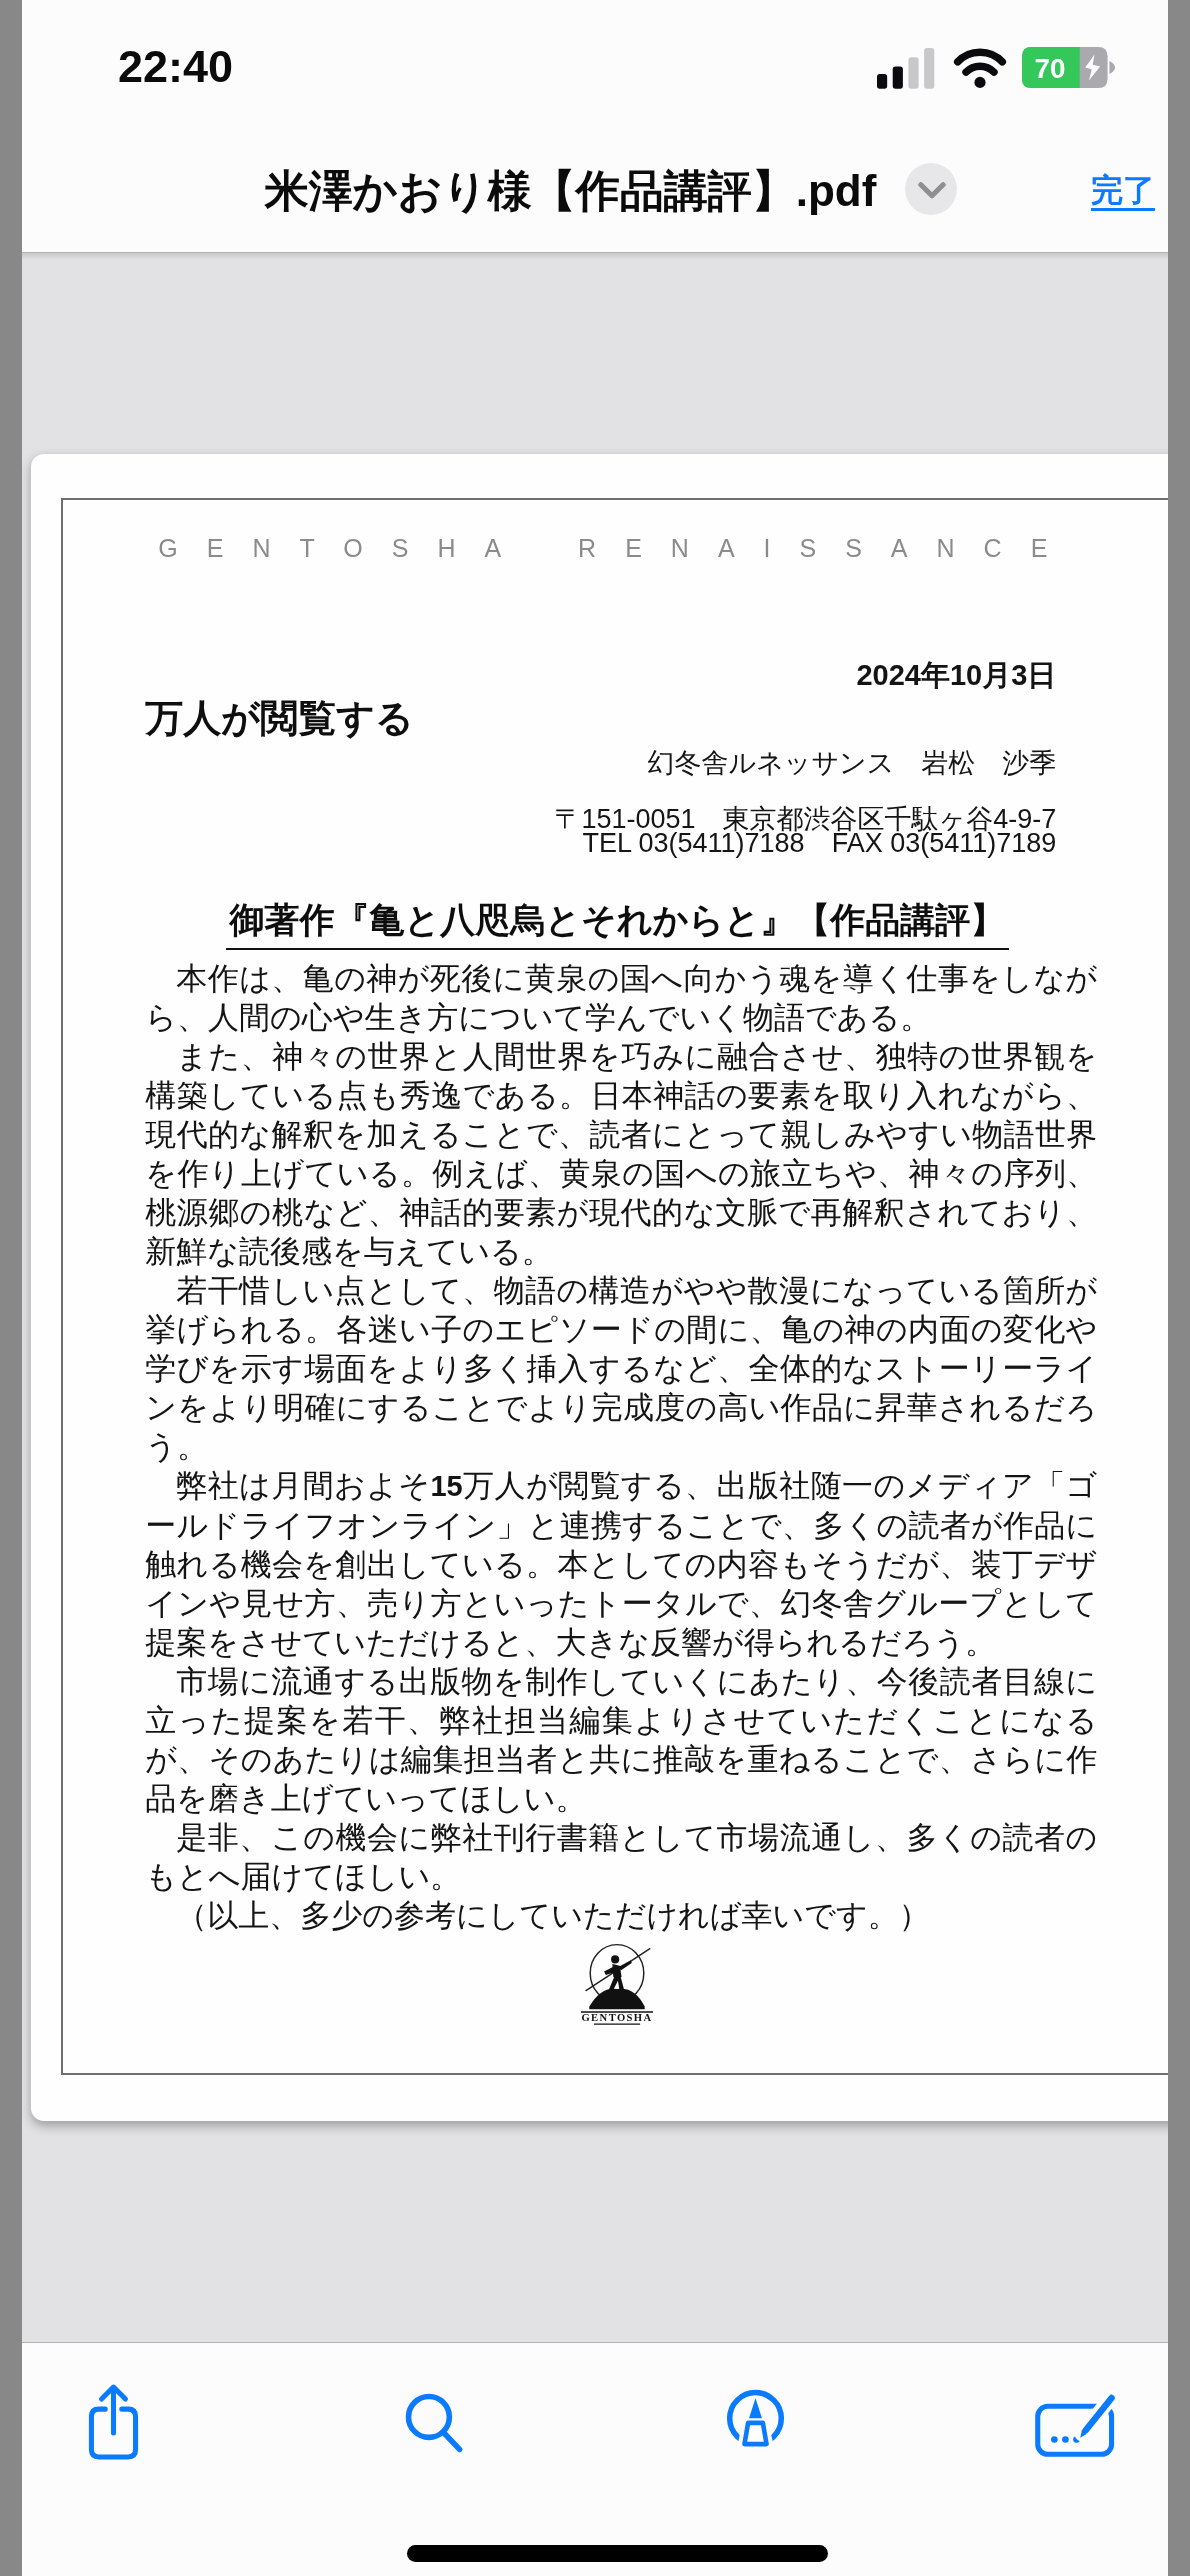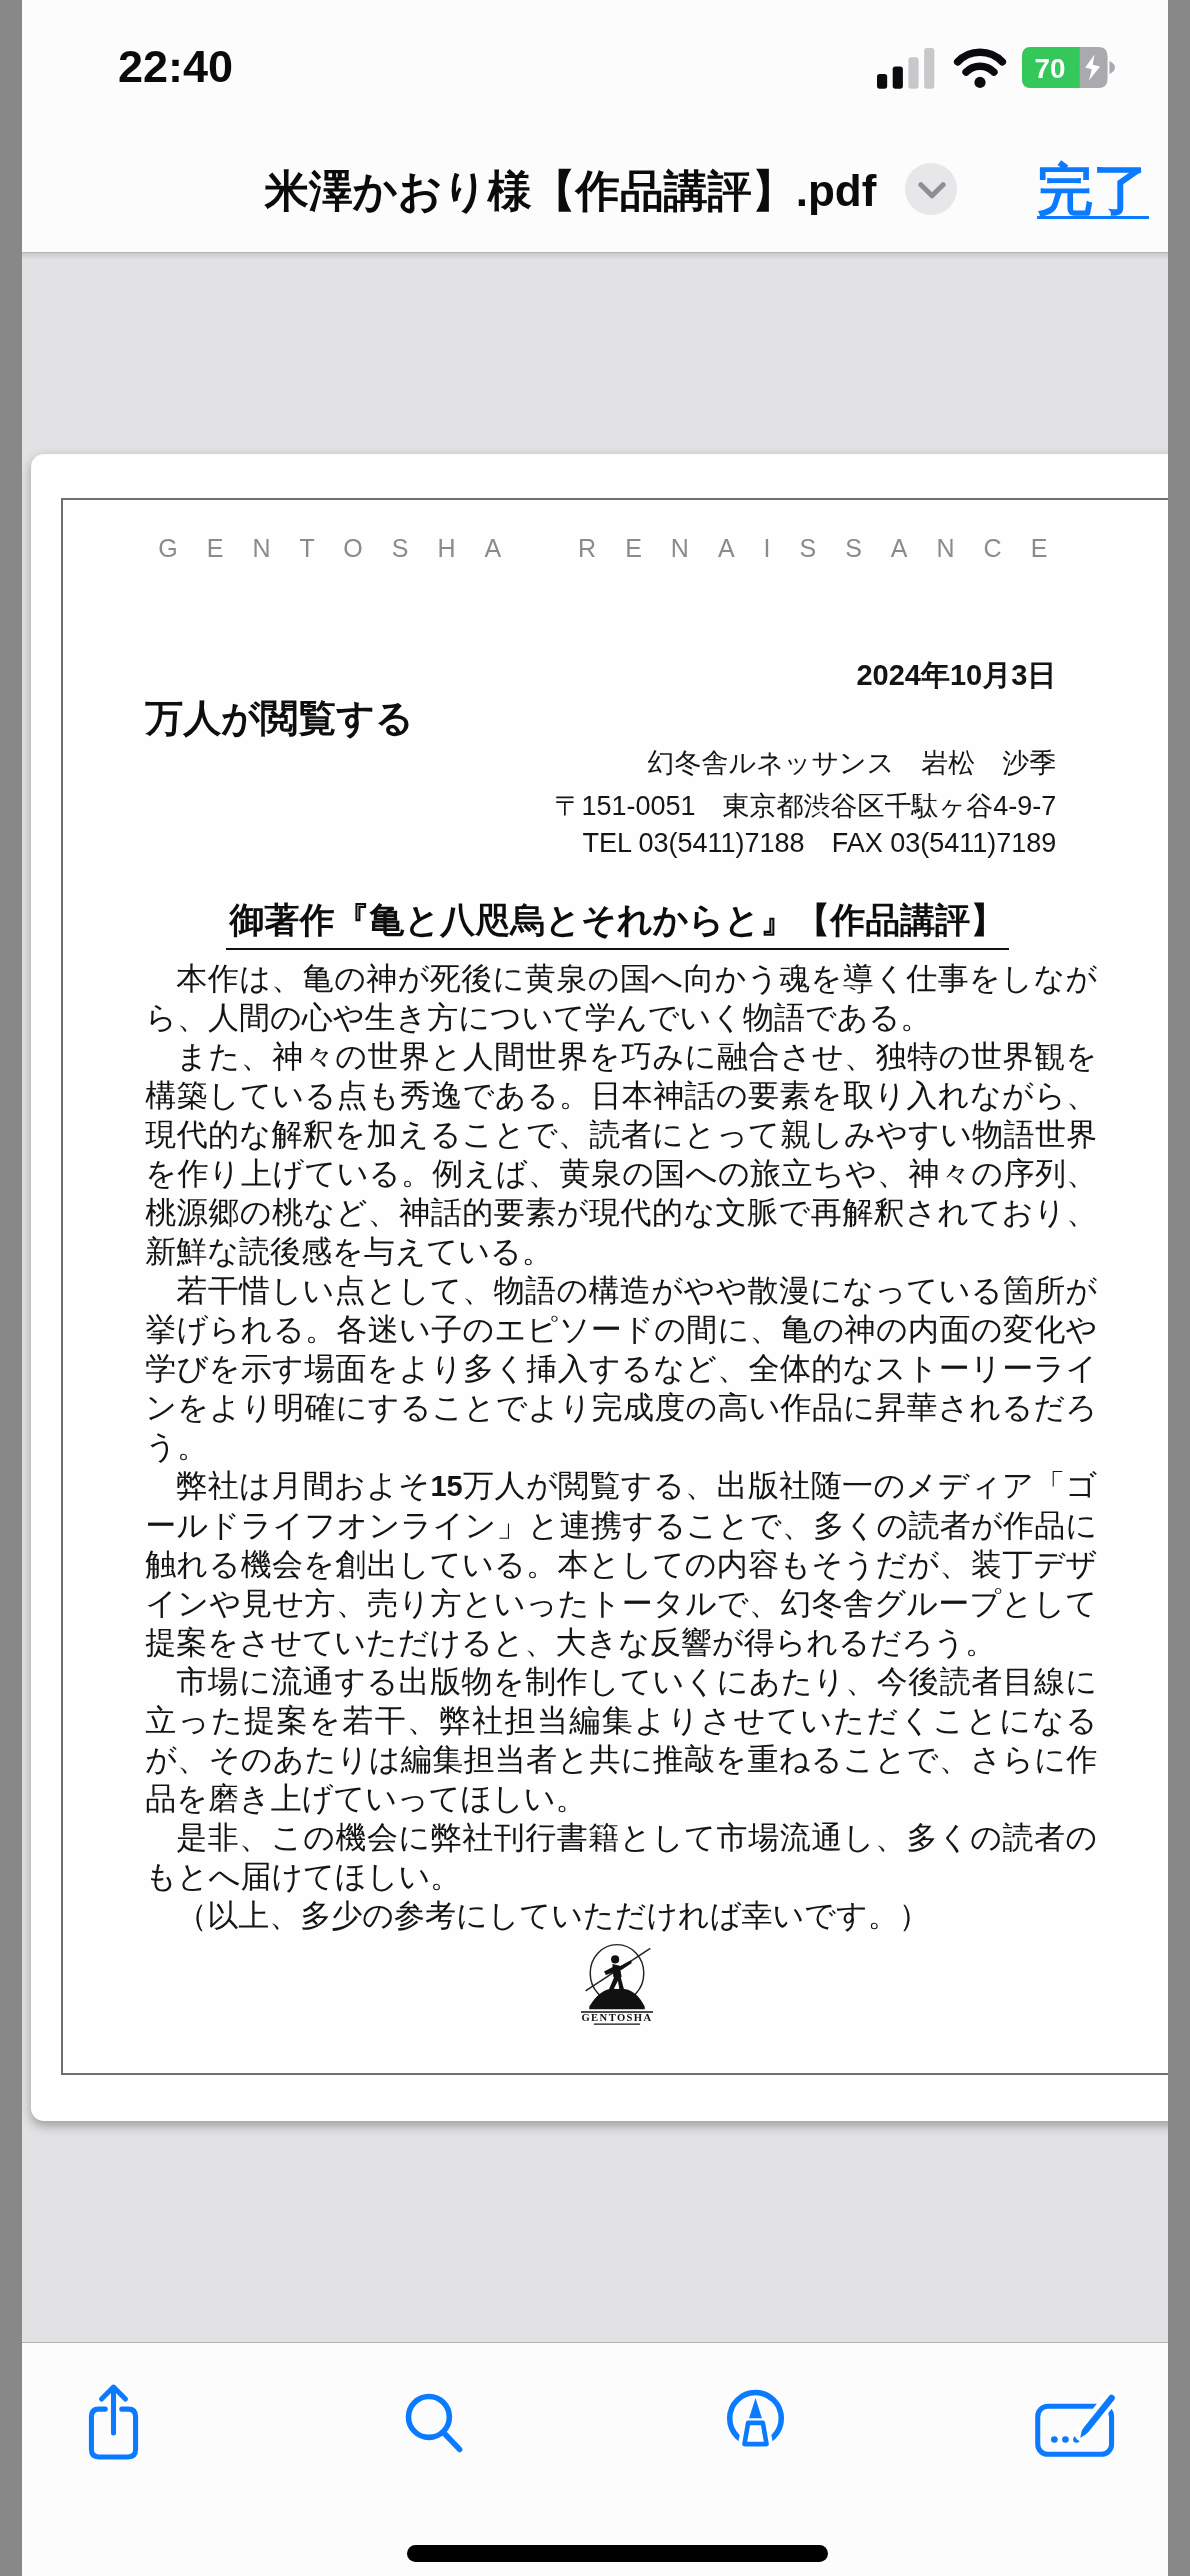--- a/index.html
+++ b/index.html
@@ -12,37 +12,37 @@
   
   .statusbar{position:absolute;top:0;left:0;right:0;height:130px;background:#fcfcfc;}
   .time{position:absolute;left:96px;top:41px;font-size:45px;font-weight:600;color:#0b0b0c;letter-spacing:0px;}
   .status-icons{position:absolute;left:855px;top:46px;height:46px;display:flex;align-items:center;gap:15px;}
   
   .navbar{position:absolute;top:130px;left:0;right:0;height:122px;background:#fcfcfc;border-bottom:0.9px solid #b4b4b6;}
   .nav-title{position:absolute;left:50%;top:50%;transform:translate(-54%,-50%);
     font-size:44px;font-weight:700;color:#0b0b0c;white-space:nowrap;}
   .chevron-btn{position:absolute;left:883px;top:33px;width:52px;height:52px;border-radius:50%;background:#e7e7e9;}
   .chevron-btn svg{position:absolute;left:13px;top:17.6px;}
-  .done-btn{position:absolute;right:19px;top:50%;transform:translateY(-50%);
-    font-size:56px;font-weight:600;color:#0a7aff;text-decoration:underline;text-underline-offset:6.5px;text-decoration-thickness:2.8px;}
+  .done-btn{position:absolute;right:13px;top:50%;transform:translateY(-50%);
+    font-size:32px;font-weight:600;color:#0a7aff;text-decoration:underline;text-underline-offset:6.5px;text-decoration-thickness:2.8px;}
   
   .canvas{position:absolute;top:253px;left:0;right:0;height:2089px;background:#e2e2e4;overflow:hidden;}
   .canvas::before{content:"";position:absolute;top:0;left:0;right:0;height:7.4px;
     background:linear-gradient(#c9c9cc,rgba(201,201,204,0));}
   .page{position:absolute;left:9.3px;top:201px;width:1172px;height:1667px;background:#fefefe;
     box-shadow:0 4.6px 11px rgba(0,0,0,0.30);border-radius:13px;}
   .frame{position:absolute;left:30px;right:33px;top:44px;bottom:46px;border:2.8px solid #6f6f6f;}
   .letterhead{position:absolute;top:80px;left:0;right:0;text-align:center;white-space:nowrap;
     color:#8b8b8b;font-size:25px;font-weight:400;}
   .letterhead .w1{letter-spacing:29px;margin-right:48px;}
   .letterhead .w2{letter-spacing:29px;}
   .doc-date{position:absolute;top:202px;right:147px;font-size:29px;font-weight:600;color:#141414;text-align:center;}
   .doc-recipient{position:absolute;top:239px;left:114px;font-size:38px;font-weight:700;color:#0e0e0e;}
   .sender{position:absolute;right:147px;text-align:right;font-size:27px;font-weight:500;color:#151515;white-space:nowrap;}
-  .s1{top:291px;} .s2{top:334px;} .s3{top:371px;}
+  .s1{top:291px;} .s2{top:347px;} .s3{top:371px;}
   .doc-title{position:absolute;top:443px;left:0;right:0;text-align:center;
     font-family:"Liberation Serif","DejaVu Serif",serif;font-size:35px;font-weight:700;color:#0d0d0d;white-space:nowrap;}
   .doc-title span{border-bottom:2.8px solid #111;padding:0 3.7px 8.3px 3.7px;}
   .doc-body{position:absolute;top:505px;left:114px;width:952px;
     font-family:"Liberation Serif","DejaVu Serif",serif;font-size:31px;color:#141414;
     line-height:39px;text-align:justify;}
   .doc-body p{margin:0;text-indent:1em;}
   .doc-body .num{font-family:"Liberation Sans","DejaVu Sans",sans-serif;font-weight:700;font-size:29px;}
   .logo{position:absolute;top:1486px;left:50%;transform:translateX(-50%);}
   

